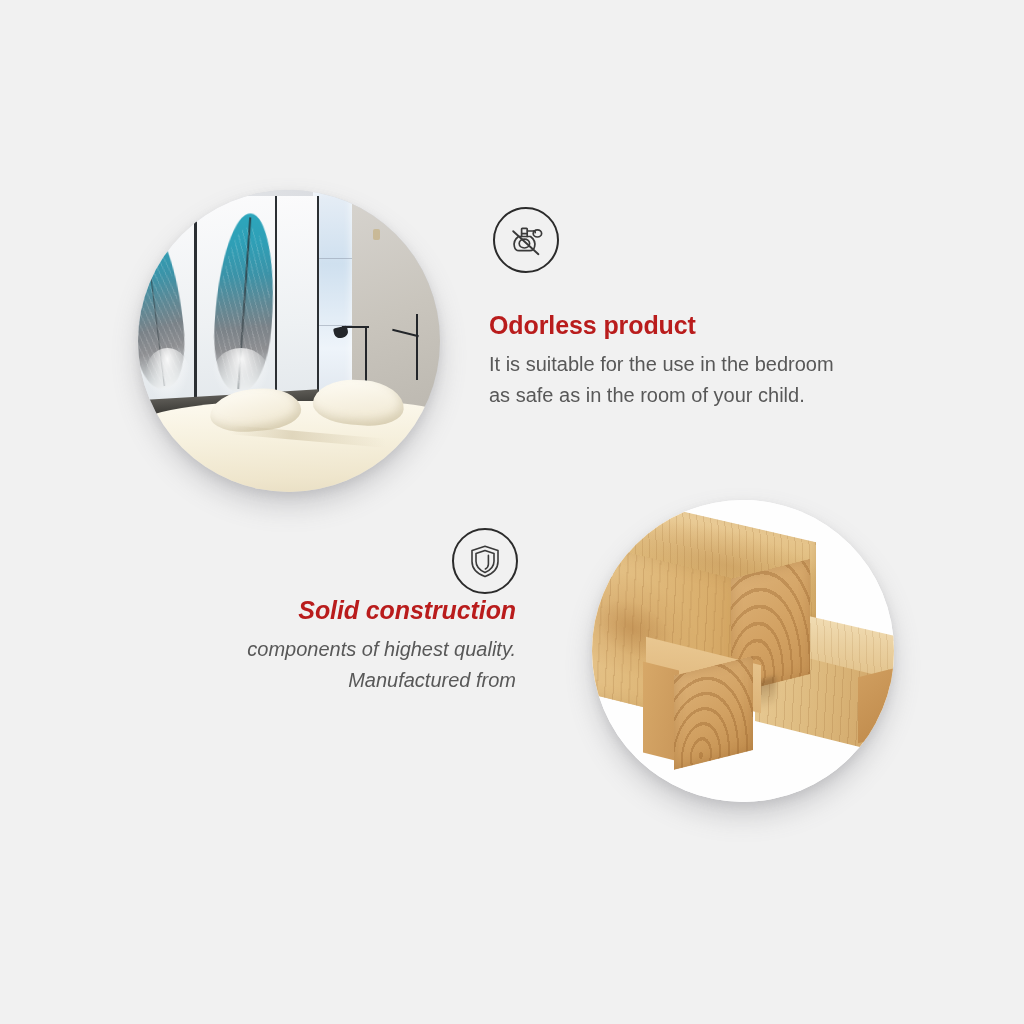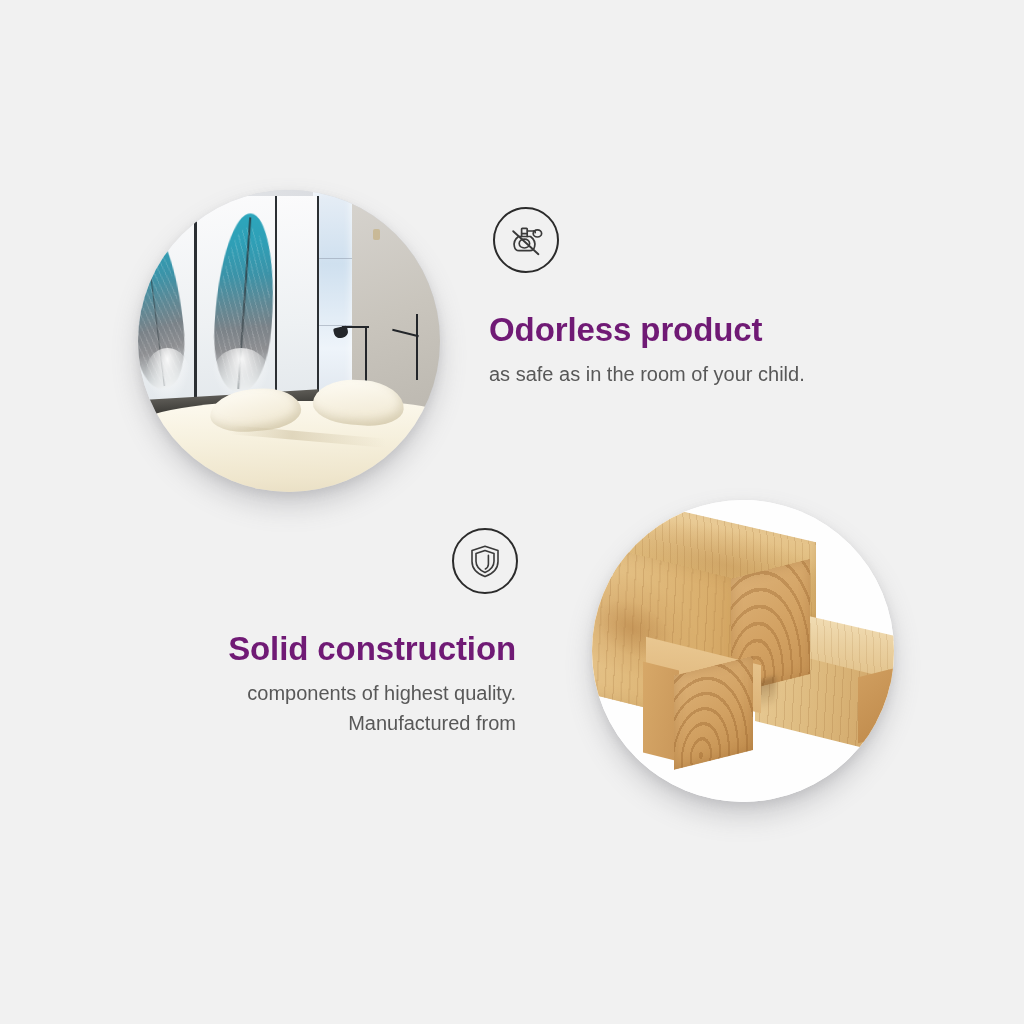--- a/index.html
+++ b/index.html
@@ -274,27 +274,27 @@
     align-items: center;
     justify-content: center;
   }
   #icon-odorless { left: 493px; top: 207px; }
   #icon-shield   { left: 452px; top: 528px; }
   .icon-circle svg { display:block; }
 
   
   .feature-text { position: absolute; }
   #text-odorless { left: 489px; top: 310px; width: 440px; text-align: left; }
-  #text-solid    { left: 116px; top: 629px; width: 400px; text-align: right; }
+  #text-solid    { left: 116px; top: 595px; width: 400px; text-align: right; font-style: italic; }
 
   .feature-title {
     margin: 0 0 9px 0;
-    font-size: 33px;
+    font-size: 25px;
     font-weight: bold;
-    color: #701a75;
+    color: #b91c1c;
     letter-spacing: -0.1px;
     line-height: 1.2;
   }
   .feature-desc {
     margin: 0;
     font-size: 20px;
     color: #585858;
     line-height: 30.5px;
     font-weight: normal;
   }
@@ -349,20 +349,21 @@
 
       <ellipse cx="20.4" cy="25.6" rx="5.2" ry="4.4"></ellipse>
 
       <path d="M9.2 13.2 L34.4 36.2" stroke-width="1.9"></path>
     </svg>
   </div>
 
   <div class="feature-text" id="text-odorless">
     <h2 class="feature-title">Odorless product</h2>
     <p class="feature-desc">
+      <span>It is suitable for the use in the bedroom</span>
       <span>as safe as in the room of your child.</span>
     </p>
   </div>
 
   <div class="icon-circle" id="icon-shield">
     <svg width="40" height="40" viewBox="0 0 40 40" fill="none" stroke="#3a3a3a" stroke-width="1.6" stroke-linecap="round" stroke-linejoin="round">
       <path d="M20 5.2 L33 9.4 L33 20.4 C33 27.6 27.4 32.8 20 35.6 C12.6 32.8 7 27.6 7 20.4 L7 9.4 Z"></path>
       <path d="M20 9.6 L29 12.6 L29 20.2 C29 25.4 25.2 29.2 20 31.4 C14.8 29.2 11 25.4 11 20.2 L11 12.6 Z"></path>
       <path d="M23.4 14.4 L23.4 23.2 C23.4 25.4 22.2 26.9 20.4 28"></path>
     </svg>

